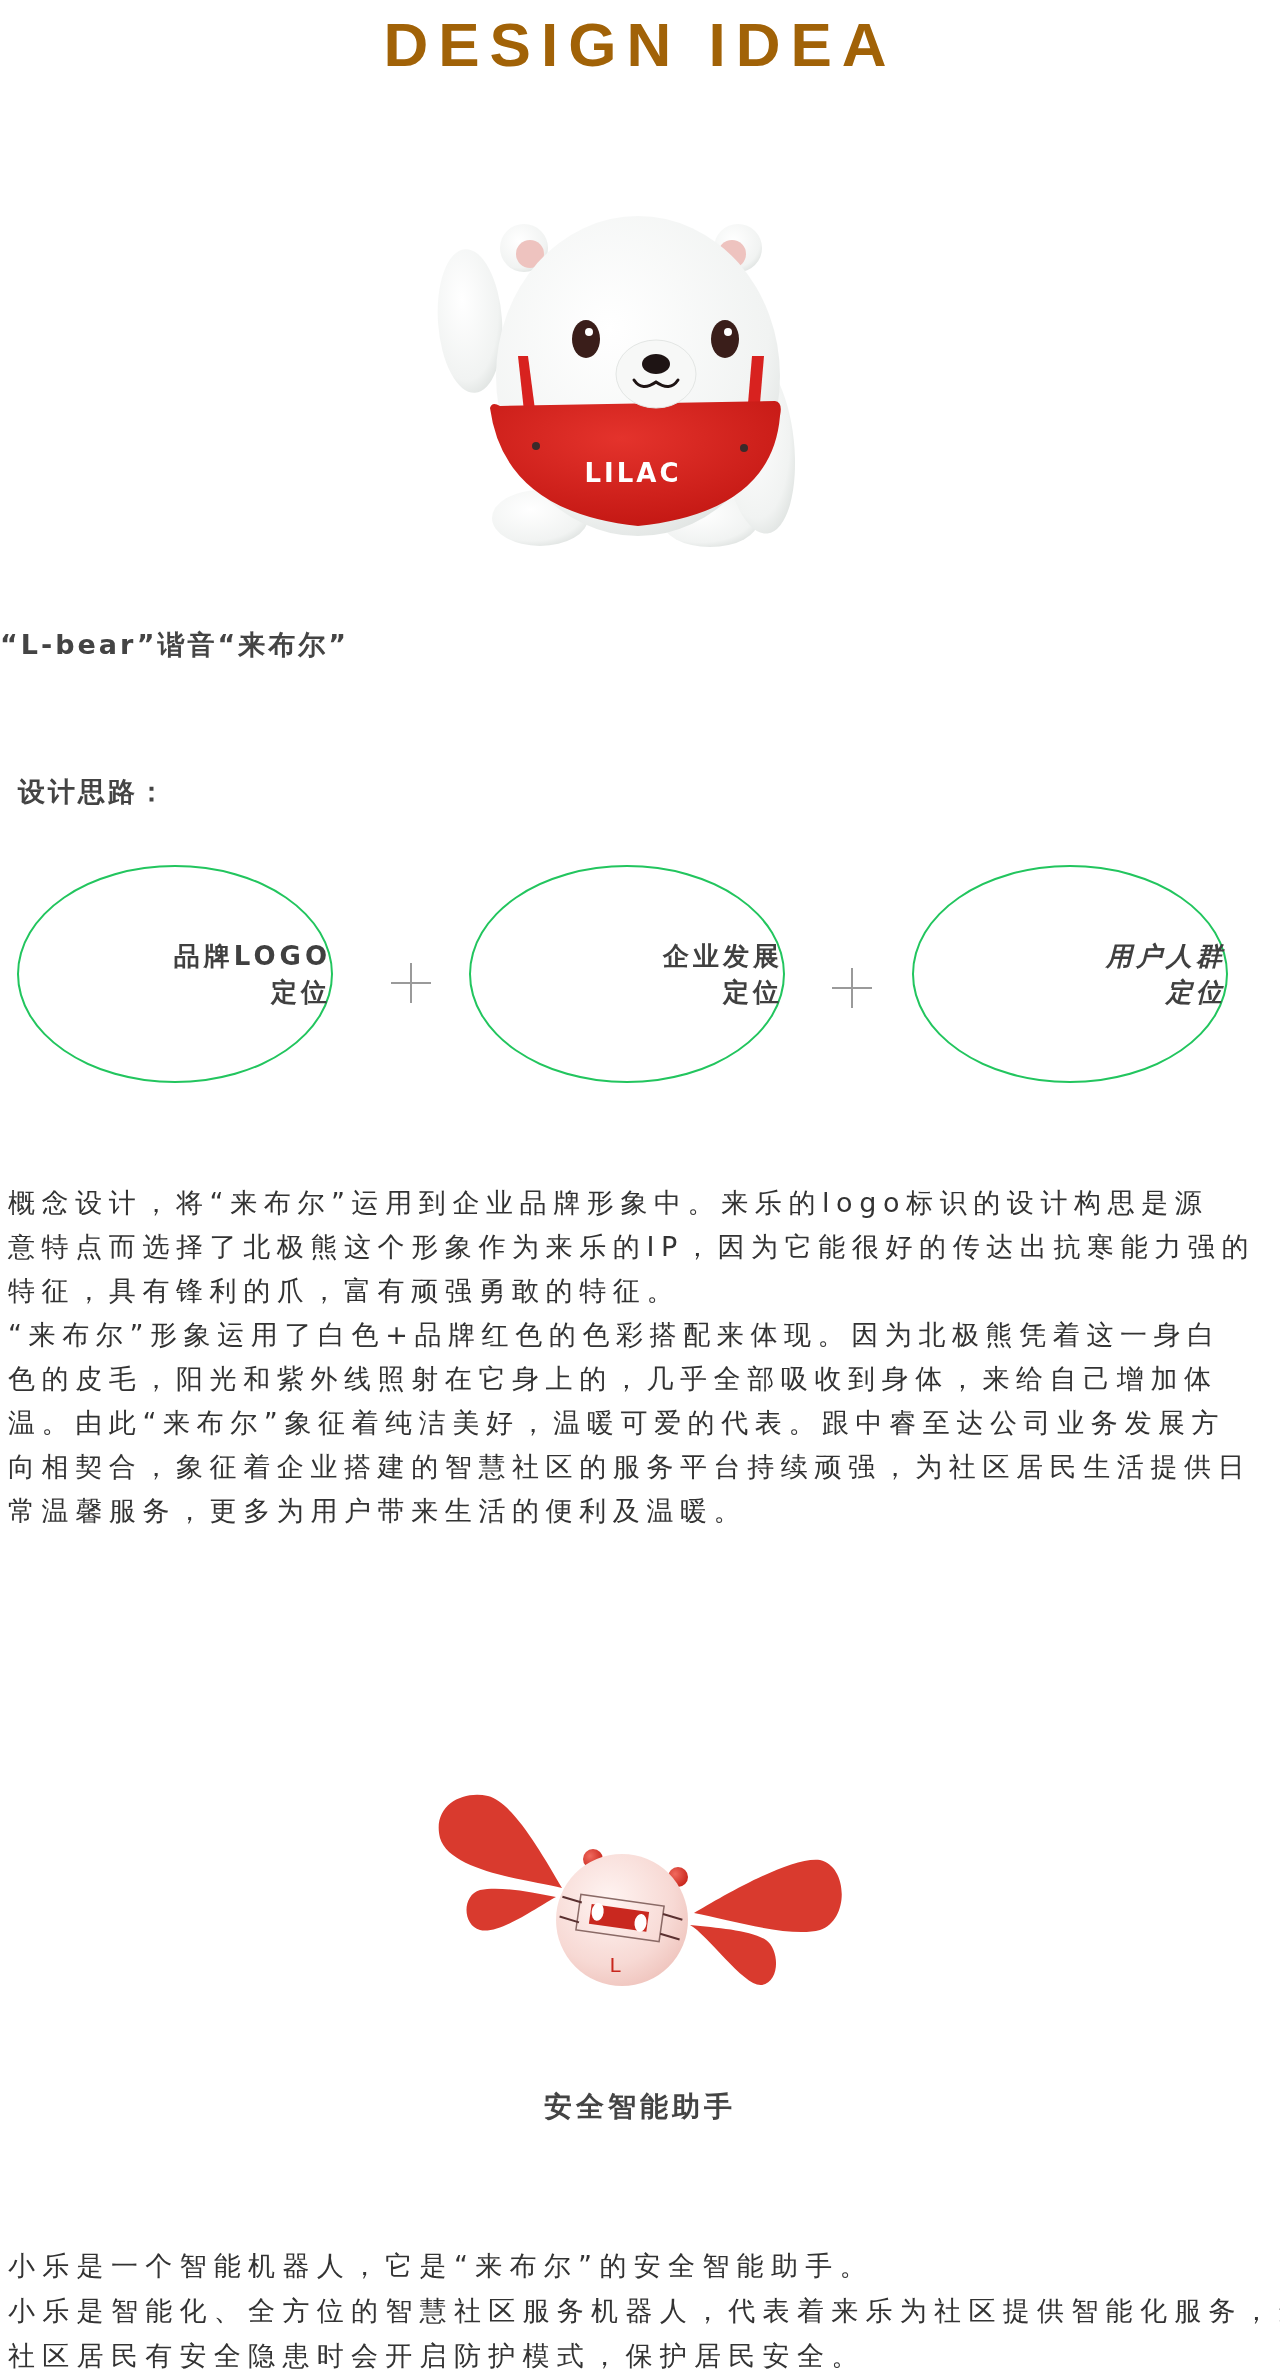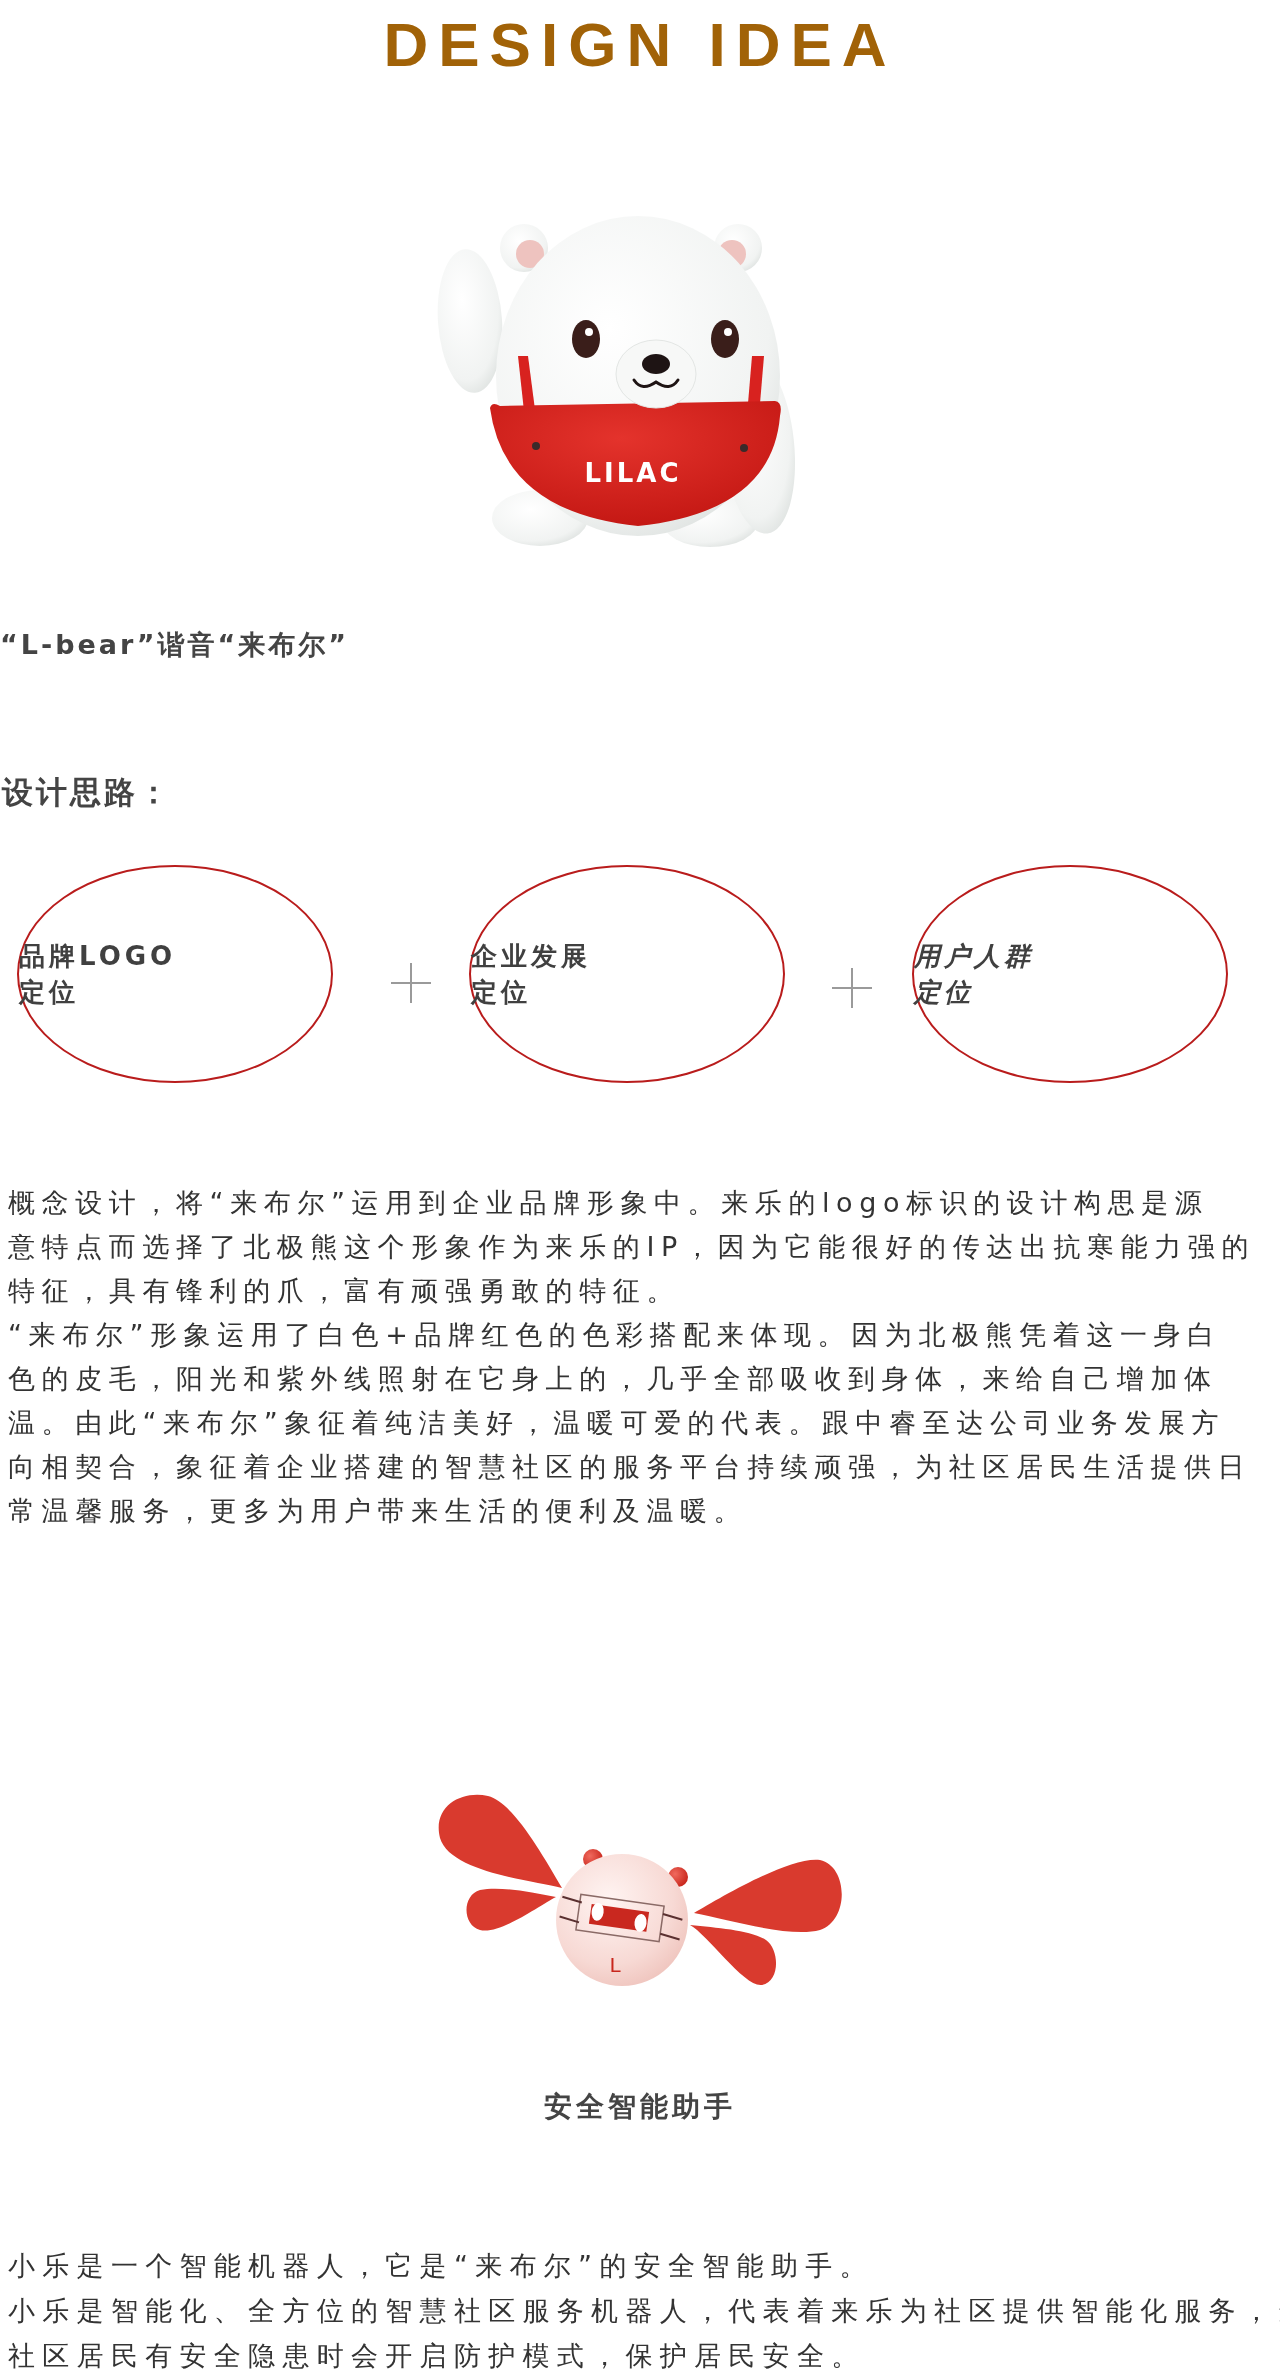--- a/index.html
+++ b/index.html
@@ -4,23 +4,23 @@
 <style>
   html, body { margin:0; padding:0; background:#ffffff; }
   body { width:1280px; height:2370px; position:relative; overflow:hidden;
          font-family:"DejaVu Sans","Liberation Sans",sans-serif; color:#333; }
   .abs { position:absolute; }
   .title { left:0; width:1280px; top:14px; text-align:center; font-family:"Liberation Sans","DejaVu Sans",sans-serif;
            font-weight:bold; font-size:62px; letter-spacing:10px; color:#a16207; line-height:62px; }
   .bear-wrap { left:420px; top:196px; width:420px; height:360px; }
   .caption { left:0; width:1280px; top:627px; font-weight:bold; font-size:27px; color:#444;
              letter-spacing:3px; line-height:36px; }
-  .section-label { left:2px; top:774px; font-weight:bold; font-size:31px; color:#444; letter-spacing:3px; line-height:36px; }
-  .pill { top:865px; width:316px; height:218px; border:2px solid #b91c1c; border-radius:50% / 50%;
-          box-sizing:border-box; display:flex; align-items:flex-start; justify-content:center; flex-direction:column; }
+  .section-label { left:18px; top:774px; font-weight:bold; font-size:27px; color:#444; letter-spacing:3px; line-height:36px; }
+  .pill { top:865px; width:316px; height:218px; border:2px solid #22c55e; border-radius:50% / 50%;
+          box-sizing:border-box; display:flex; align-items:flex-end; justify-content:center; flex-direction:column; }
   .pill .t { font-weight:bold; font-size:26px; color:#404040; letter-spacing:4px; line-height:36px; text-align:center; }
   .plus { width:40px; height:40px; }
   .plus:before, .plus:after { content:""; position:absolute; background:#9a9a9a; }
   .plus:before { left:19px; top:0; width:2px; height:40px; }
   .plus:after { left:0; top:19px; width:40px; height:2px; }
   .para { left:8px; width:1270px; }
   .line { display:block; white-space:nowrap; font-size:27px; line-height:44px; letter-spacing:6.6px; color:#333; height:44px; }
   .robot-wrap { left:430px; top:1785px; width:430px; height:215px; }
   .robot-caption { left:0; width:1280px; top:2089px; text-align:center; font-weight:bold; font-size:28px; color:#444;
                    letter-spacing:4px; line-height:36px; }

